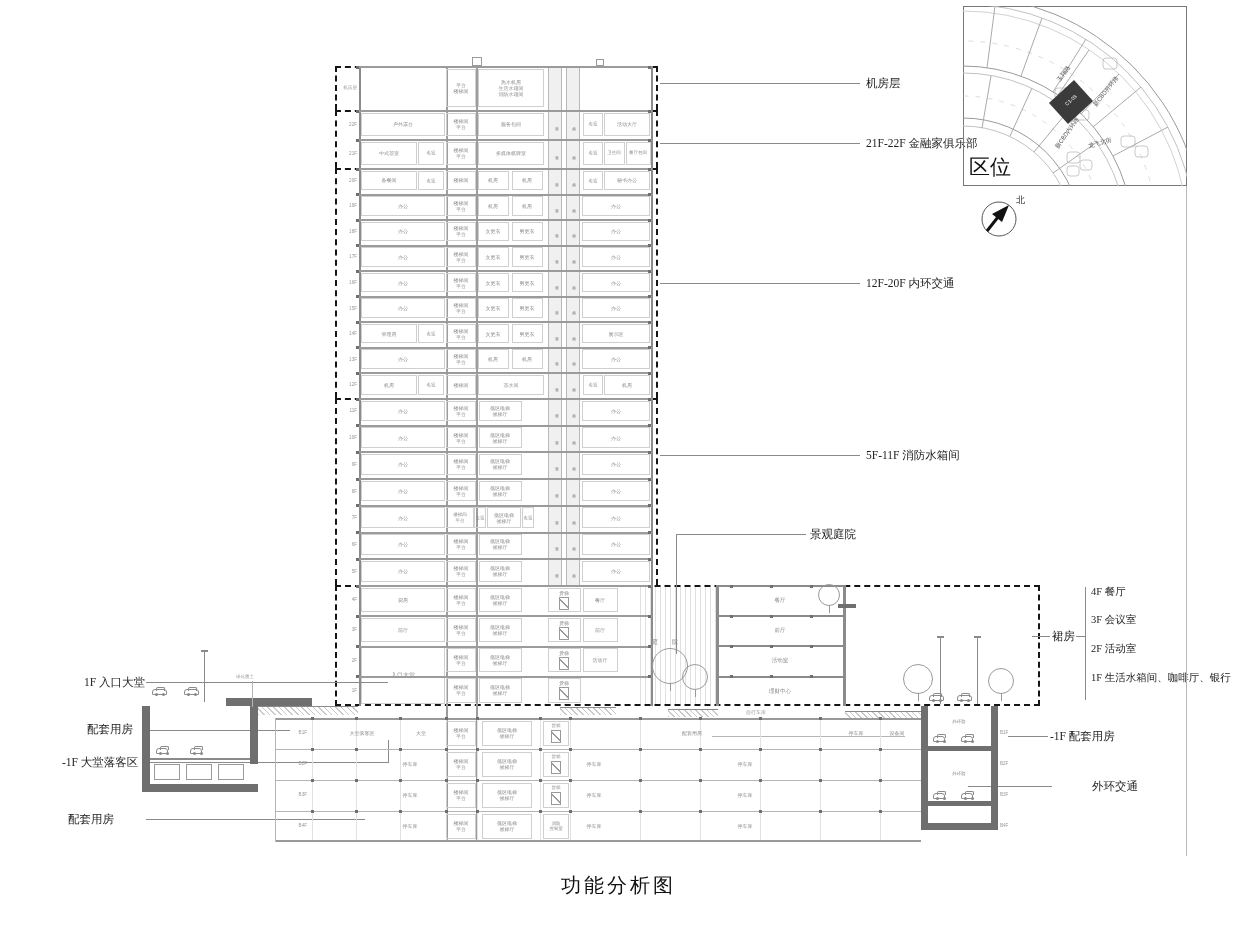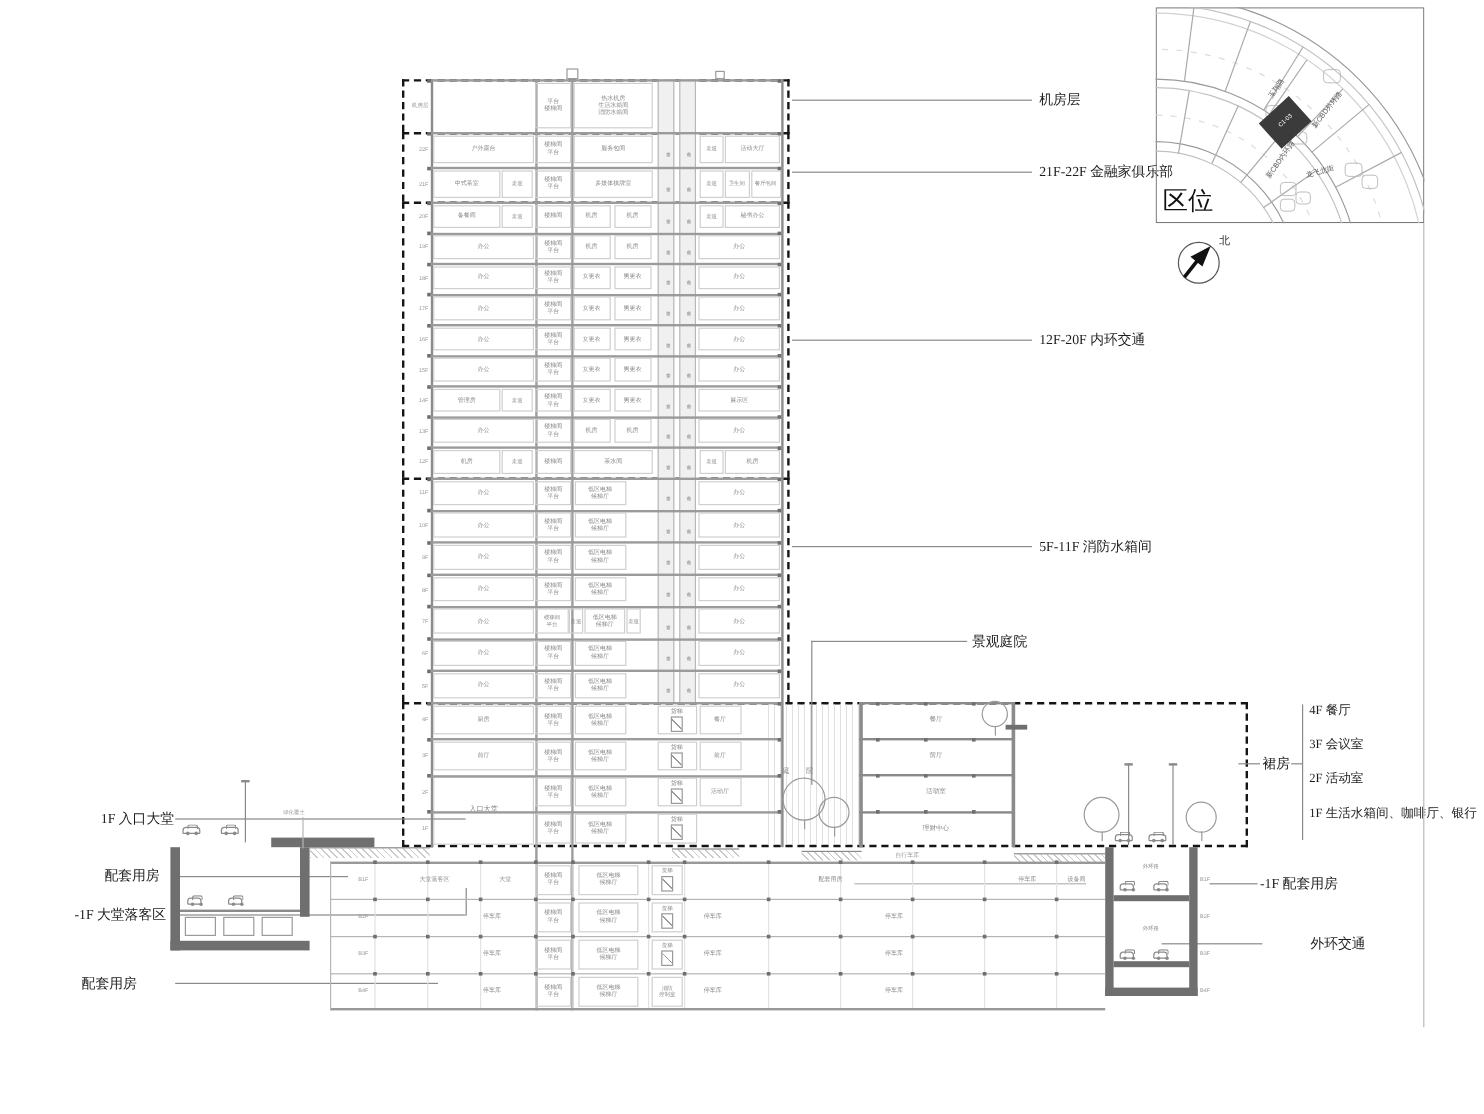--- a/index.html
+++ b/index.html
@@ -208,20 +208,21 @@
     <text x="6" y="168" font-size="21" fill="#111" font-family="Liberation Serif, DejaVu Serif, serif">区位</text>
   </svg>
 
   <svg style="position:absolute;left:978px;top:196px;" width="44" height="44" viewBox="0 0 44 44">
     <circle cx="21" cy="23" r="17" fill="#fff" stroke="#555" stroke-width="1"></circle>
     <line x1="9" y1="35" x2="20" y2="21" stroke="#111" stroke-width="3"></line>
     <polygon points="31,9 14,18 24,26" fill="#111"></polygon>
   </svg>
   <div class="ann" style="left:1016px;top:194px;font-size:9px;">北</div>
 
+  <div class="title">功能分析图</div>
 <div class="line" style="left: 359px; top: 66px; width: 293px; height: 2px; background: rgb(155, 155, 155);"></div>
     <div class="sq" style="left: 356px; top: 65.5px;"></div>
     <div class="sq" style="left: 648px; top: 65.5px;"></div>
     <div class="flabel" style="left: 331px; top: 85px;">机房层</div>
     <div class="cell" style="left: 446px; top: 68.5px; width: 30px; height: 38px;">平台
 楼梯间</div>
     <div class="cell" style="left: 478px; top: 68.5px; width: 66px; height: 38px;">热水机房
 生活水箱间
 消防水箱间</div>
     <div class="line" style="left: 359px; top: 110px; width: 293px; height: 2px; background: rgb(155, 155, 155);"></div>

